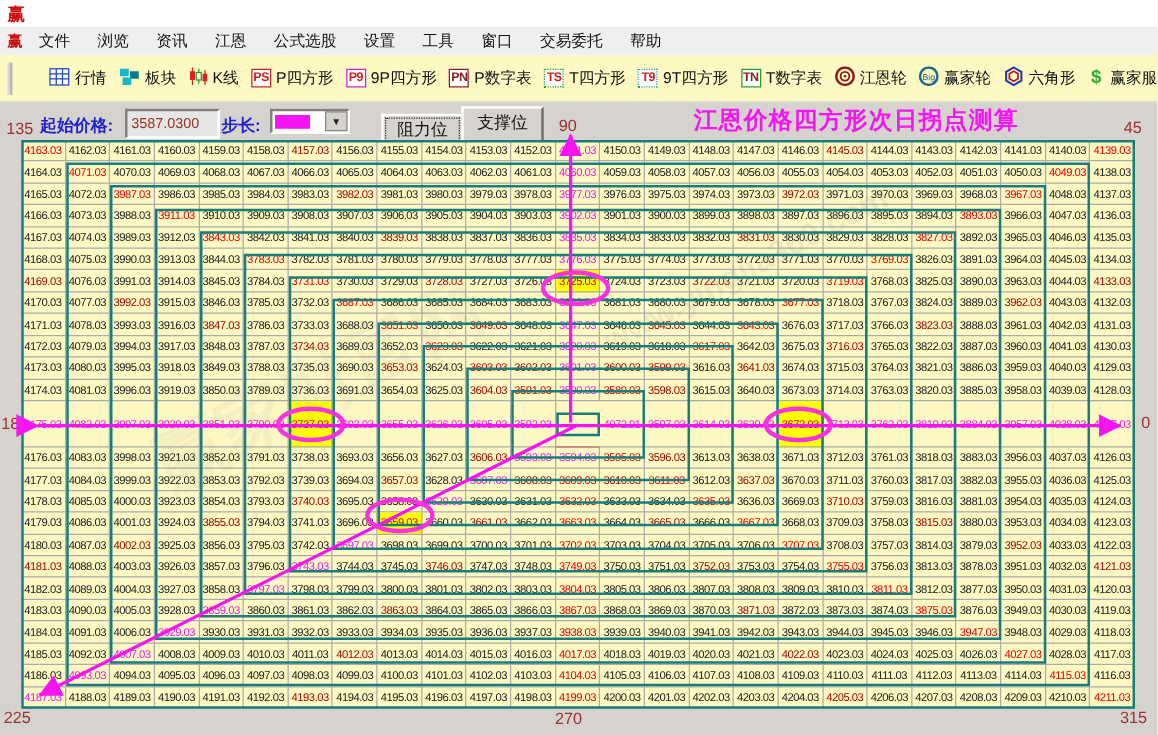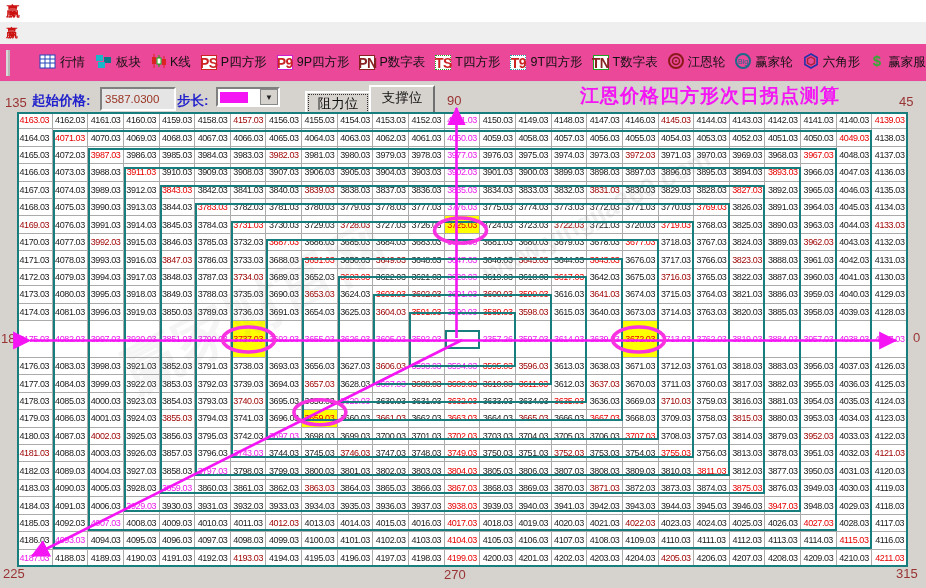--- a/index.html
+++ b/index.html
@@ -6,46 +6,46 @@
   .app{position:relative;width:926px;height:588px;background:#d6d3ce;overflow:hidden;
        font-family:"Liberation Sans",sans-serif;}
   
   .titlebar{position:absolute;left:0;top:0;width:926px;height:22px;background:#ffffff;
     display:flex;align-items:center;gap:6px;padding-left:6px;box-sizing:border-box;}
   .app-logo{color:#cc1111;font-weight:bold;font-size:14px;line-height:14px;}
   .title-text{font-size:12px;color:#111;}
   .menubar{position:absolute;left:0;top:22px;width:926px;height:22px;background:#efefef;
     display:flex;align-items:center;gap:2px;padding-left:6px;box-sizing:border-box;}
   .menu-item{font-size:12.5px;color:#111;padding:2px 11px;cursor:default;}
-  .toolbar{position:absolute;left:0;top:44px;width:926px;height:38px;background:#ec4899;
+  .toolbar{position:absolute;left:0;top:44px;width:926px;height:38px;background:#fef9c3;
     border-bottom:1px solid #cfcfcf;display:flex;align-items:center;padding-left:2px;box-sizing:border-box;gap:20px;}
   .grip{width:4px;height:26px;border-left:2px solid #d8d8d8;border-right:2px solid #b8b8b8;margin:0 4px;}
   .tb-item{display:flex;align-items:center;gap:4px;padding:2px 5px;font-size:12.5px;color:#111;white-space:nowrap;}
-  .icon-letter{width:16px;height:15px;font-size:14px;font-weight:bold;display:flex;align-items:center;
+  .icon-letter{width:16px;height:15px;font-size:10px;font-weight:bold;display:flex;align-items:center;
     justify-content:center;background:#fff;box-sizing:border-box;letter-spacing:-0.5px;}
   
   .lbl-blue{position:absolute;color:#2222cc;font-size:13.5px;font-weight:bold;}
   .angle-label{position:absolute;color:#993333;font-size:13px;}
   .start-input{position:absolute;left:100px;top:87px;width:66px;height:18px;background:#e5e5e5;
     border-top:2px solid #808080;border-left:2px solid #808080;border-bottom:2px solid #fff;border-right:2px solid #fff;
     font-size:11.5px;color:#993322;padding:1px 3px;font-family:"Liberation Sans",sans-serif;}
   .combo{position:absolute;left:216px;top:87px;width:64px;height:20px;background:#fff;
     border-top:2px solid #808080;border-left:2px solid #808080;border-bottom:2px solid #fff;border-right:2px solid #fff;
     box-sizing:border-box;display:flex;align-items:center;}
   .swatch{width:28px;height:11px;background:#f414f4;margin-left:2px;}
   .combo-btn{margin-left:auto;width:16px;height:14px;background:#d6d3ce;border:1px solid #888;
     font-size:8px;display:flex;align-items:center;justify-content:center;color:#222;}
   .btn3d{position:absolute;height:25px;width:62px;background:#d6d3ce;border-top:2px solid #fff;
     border-left:2px solid #fff;border-bottom:2px solid #707070;border-right:2px solid #707070;
     font-size:13.5px;color:#111;text-align:center;line-height:21px;font-family:"Liberation Sans",sans-serif;}
   .btn-focus{outline:1px dotted #333;outline-offset:-4px;}
-  .heading{position:absolute;left:530px;top:83px;width:310px;text-align:right;color:#f414f4;
+  .heading{position:absolute;left:530px;top:83px;width:310px;text-align:center;color:#f414f4;
     font-size:19px;font-weight:bold;letter-spacing:1px;white-space:nowrap;}
   
-  .grid{position:absolute;left:17px;top:112px;width:891px;height:455px;background:#ffffff;
+  .grid{position:absolute;left:17px;top:112px;width:891px;height:455px;background:#fef9c3;
     display:grid;grid-template-columns:repeat(25,1fr);grid-template-rows:repeat(25,1fr);z-index:1;}
   .cell{border-right:1px solid #ababab;border-bottom:1px solid #ababab;box-sizing:border-box;
     font-size:9px;color:#1b1b1b;display:flex;align-items:center;justify-content:center;
     overflow:hidden;white-space:nowrap;letter-spacing:-0.4px;}
   .cell.r1{color:#e60000;}      
   .cell.r2{color:#9c0000;}      
   .cell.mag{color:#ea1bea;}     
   .cell.hl{background:#ffff00;color:#e60000;font-weight:normal;}
   .cell.ctr{background:#f40000;color:#ffffff;font-weight:bold;margin-top:36px;}
   .rings{position:absolute;left:17px;top:112px;width:891px;height:455px;pointer-events:none;z-index:4;}
@@ -57,20 +57,21 @@
 <body>
 
 <div class="app">
 
   <div class="titlebar">
     <span class="app-logo">赢</span>
   </div>
 
   <div class="menubar">
     <span class="app-logo" style="font-size:12px">赢</span>
+    <span id="menu-items"><span class="menu-item">文件</span><span class="menu-item">浏览</span><span class="menu-item">资讯</span><span class="menu-item">江恩</span><span class="menu-item">公式选股</span><span class="menu-item">设置</span><span class="menu-item">工具</span><span class="menu-item">窗口</span><span class="menu-item">交易委托</span><span class="menu-item">帮助</span></span>
   </div>
 
   <div class="toolbar">
     <div class="grip"></div>
     <span id="tb-items" style="display:flex;align-items:center;">
         <span class="tb-item">
           <span><svg width="17" height="15">
               <rect x="1" y="1" width="15" height="13" fill="#fff" stroke="#2244bb"></rect>
               <path d="M1 5h15M1 9h15M6 1v13M11 1v13" stroke="#2244bb"></path>
             </svg></span>
@@ -477,21 +478,21 @@
       <div class="cell mag">3920.03</div>
       <div class="cell mag">3851.03</div>
       <div class="cell mag">3790.03</div>
       <div class="cell hl">3737.03</div>
       <div class="cell mag">3692.03</div>
       <div class="cell mag">3655.03</div>
       <div class="cell mag">3626.03</div>
       <div class="cell mag">3605.03</div>
       <div class="cell mag">3592.03</div>
       <div class="cell ctr">3587.03</div>
-      <div class="cell mag">2357.26</div>
+      <div class="cell mag">4072.91</div>
       <div class="cell mag">3597.03</div>
       <div class="cell mag">3614.03</div>
       <div class="cell mag">3639.03</div>
       <div class="cell hl">3672.03</div>
       <div class="cell mag">3713.03</div>
       <div class="cell mag">3762.03</div>
       <div class="cell mag">3819.03</div>
       <div class="cell mag">3884.03</div>
       <div class="cell mag">3957.03</div>
       <div class="cell mag">4038.03</div>

